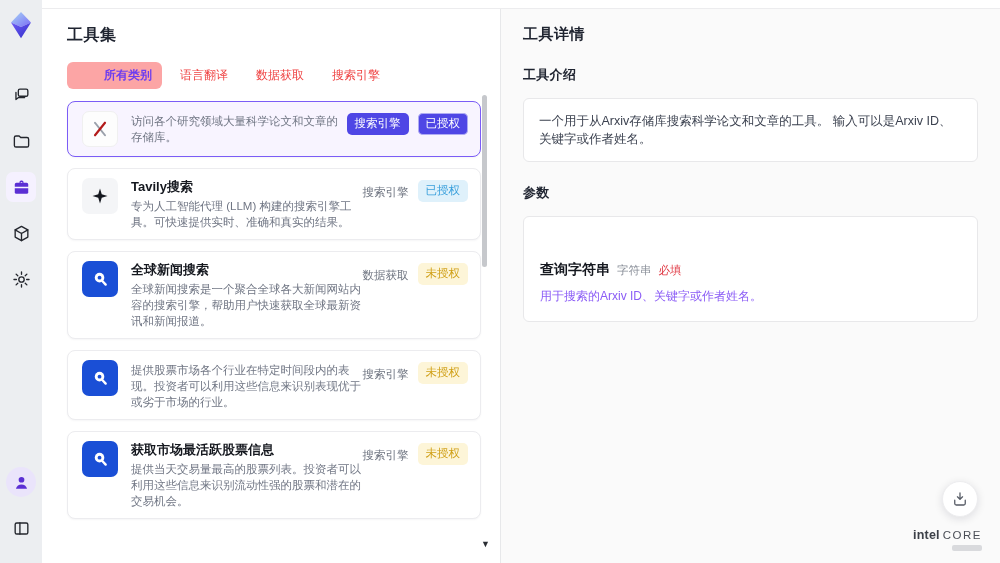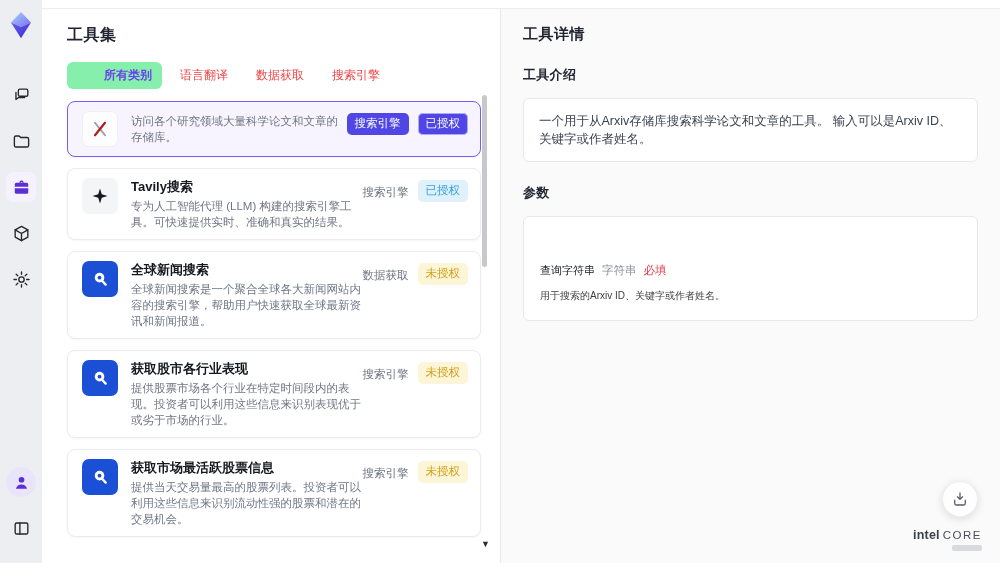--- a/index.html
+++ b/index.html
@@ -21,21 +21,21 @@
   .rail-btn.user { background:#eae4fb; border-radius:50%; }
 
   
   .content { flex:1; display:flex; margin-top:8px; border-top:1px solid #ececee; height:555px; }
 
   
   .main { width:458px; flex:0 0 458px; position:relative; padding:16px 0 0 25px; background:#fff; }
   .page-title { font-size:16px; font-weight:bold; letter-spacing:.5px; }
   .tabs { display:flex; align-items:center; gap:8px; margin-top:16px; }
   .tab { font-size:12px; color:#ef4444; padding:5px 10px; border-radius:6px; cursor:pointer; white-space:nowrap; }
-  .tab.active { background:#86efac; color:#6d3df0; font-weight:bold;padding-left:37px; }
+  .tab.active { background:#fca5a5; color:#6d3df0; font-weight:bold;padding-left:37px; }
 
   .tool-list { margin-top:12px; width:414px; }
   .card { display:flex; background:#fff; border:1px solid #ececef; border-radius:8px;
     padding:9px 12px 9px 14px; margin-bottom:11px; cursor:pointer;
     box-shadow:0 1px 2px rgba(20,20,40,.04); }
   .card.selected { border:1.5px solid #7b5cf6; background:#f8f4ff; }
   .tool-icon { width:36px; height:36px; border-radius:7px; flex:0 0 36px; margin-right:13px;
     display:flex; align-items:center; justify-content:center; background:#f4f5f7; }
   .tool-icon.white { background:#fdfdfd; border:1px solid #f0f0f0; }
   .tool-icon.blue { background:#1a4fd6; }
@@ -57,24 +57,24 @@
 
   
   .detail { flex:1; background:#fafafa; border-left:1px solid #e7e8ea; padding:16px 22px 0 22px; position:relative; }
   .detail-title { font-size:15px; font-weight:bold; letter-spacing:.5px; }
   .section-h { font-size:13px; font-weight:bold; margin-top:22px; letter-spacing:.3px; }
   .intro-box { margin-top:14px; background:#fff; border:1px solid #e8e8ea; border-radius:6px;
     padding:13px 15px; font-size:12.5px; color:#3c4250; line-height:18px; }
   .param-box { margin-top:14px; background:#fff; border:1px solid #e8e8ea; border-radius:6px;
     padding:14px 16px 16px; }
   .param-head { display:flex; align-items:baseline; gap:7px; }
-  .param-name { font-size:11px; font-weight:normal; color:#15181f; }
+  .param-name { font-size:14px; font-weight:bold; color:#15181f; }
   .param-type { font-size:11.5px; color:#8a8f99; }
   .param-required { font-size:11.5px; color:#e03a45;margin-top:32px; }
-  .param-desc { font-size:10px; color:#404040; margin-top:9px; line-height:17px; }
+  .param-desc { font-size:12px; color:#8b5cf6; margin-top:9px; line-height:17px; }
 
   
   .fab { position:absolute; right:22px; bottom:46px; width:36px; height:36px; border-radius:50%;
     background:#fff; border:1px solid #ededef; box-shadow:0 2px 8px rgba(20,20,40,.12);
     display:flex; align-items:center; justify-content:center; cursor:pointer; }
   .fab svg { width:18px; height:18px; stroke:#555a64; stroke-width:1.7; fill:none;
     stroke-linecap:round; stroke-linejoin:round; }
   .brand { position:absolute; right:18px; bottom:12px; text-align:right; color:#3c4048; }
   .brand-line { font-size:12.5px; letter-spacing:.2px; }
   .brand-intel { font-weight:bold; }
@@ -212,21 +212,20 @@
 
       <div class="card">
         <div class="tool-icon blue">
           <svg width="22" height="22" viewBox="0 0 24 24">
             <circle cx="11.5" cy="10.5" r="5.2" fill="#fff"></circle>
             <circle cx="11.5" cy="10.5" r="2.1" fill="#1a4fd6"></circle>
             <path d="M14.8 14.5l3.4 3.6" stroke="#fff" stroke-width="2.6" stroke-linecap="round"></path>
           </svg>
         </div>
         <div class="tool-body">
-          <div class="tool-name">获取股市各行业表现</div>
           <div class="tool-desc">提供股票市场各个行业在特定时间段内的表现。投资者可以利用这些信息来识别表现优于或劣于市场的行业。</div>
         </div>
         <div class="tool-badges">
           <span class="cat-plain">搜索引擎</span>
           <span class="badge auth-yellow">未授权</span>
         </div>
       </div>
 
       <div class="card">
         <div class="tool-icon blue">

